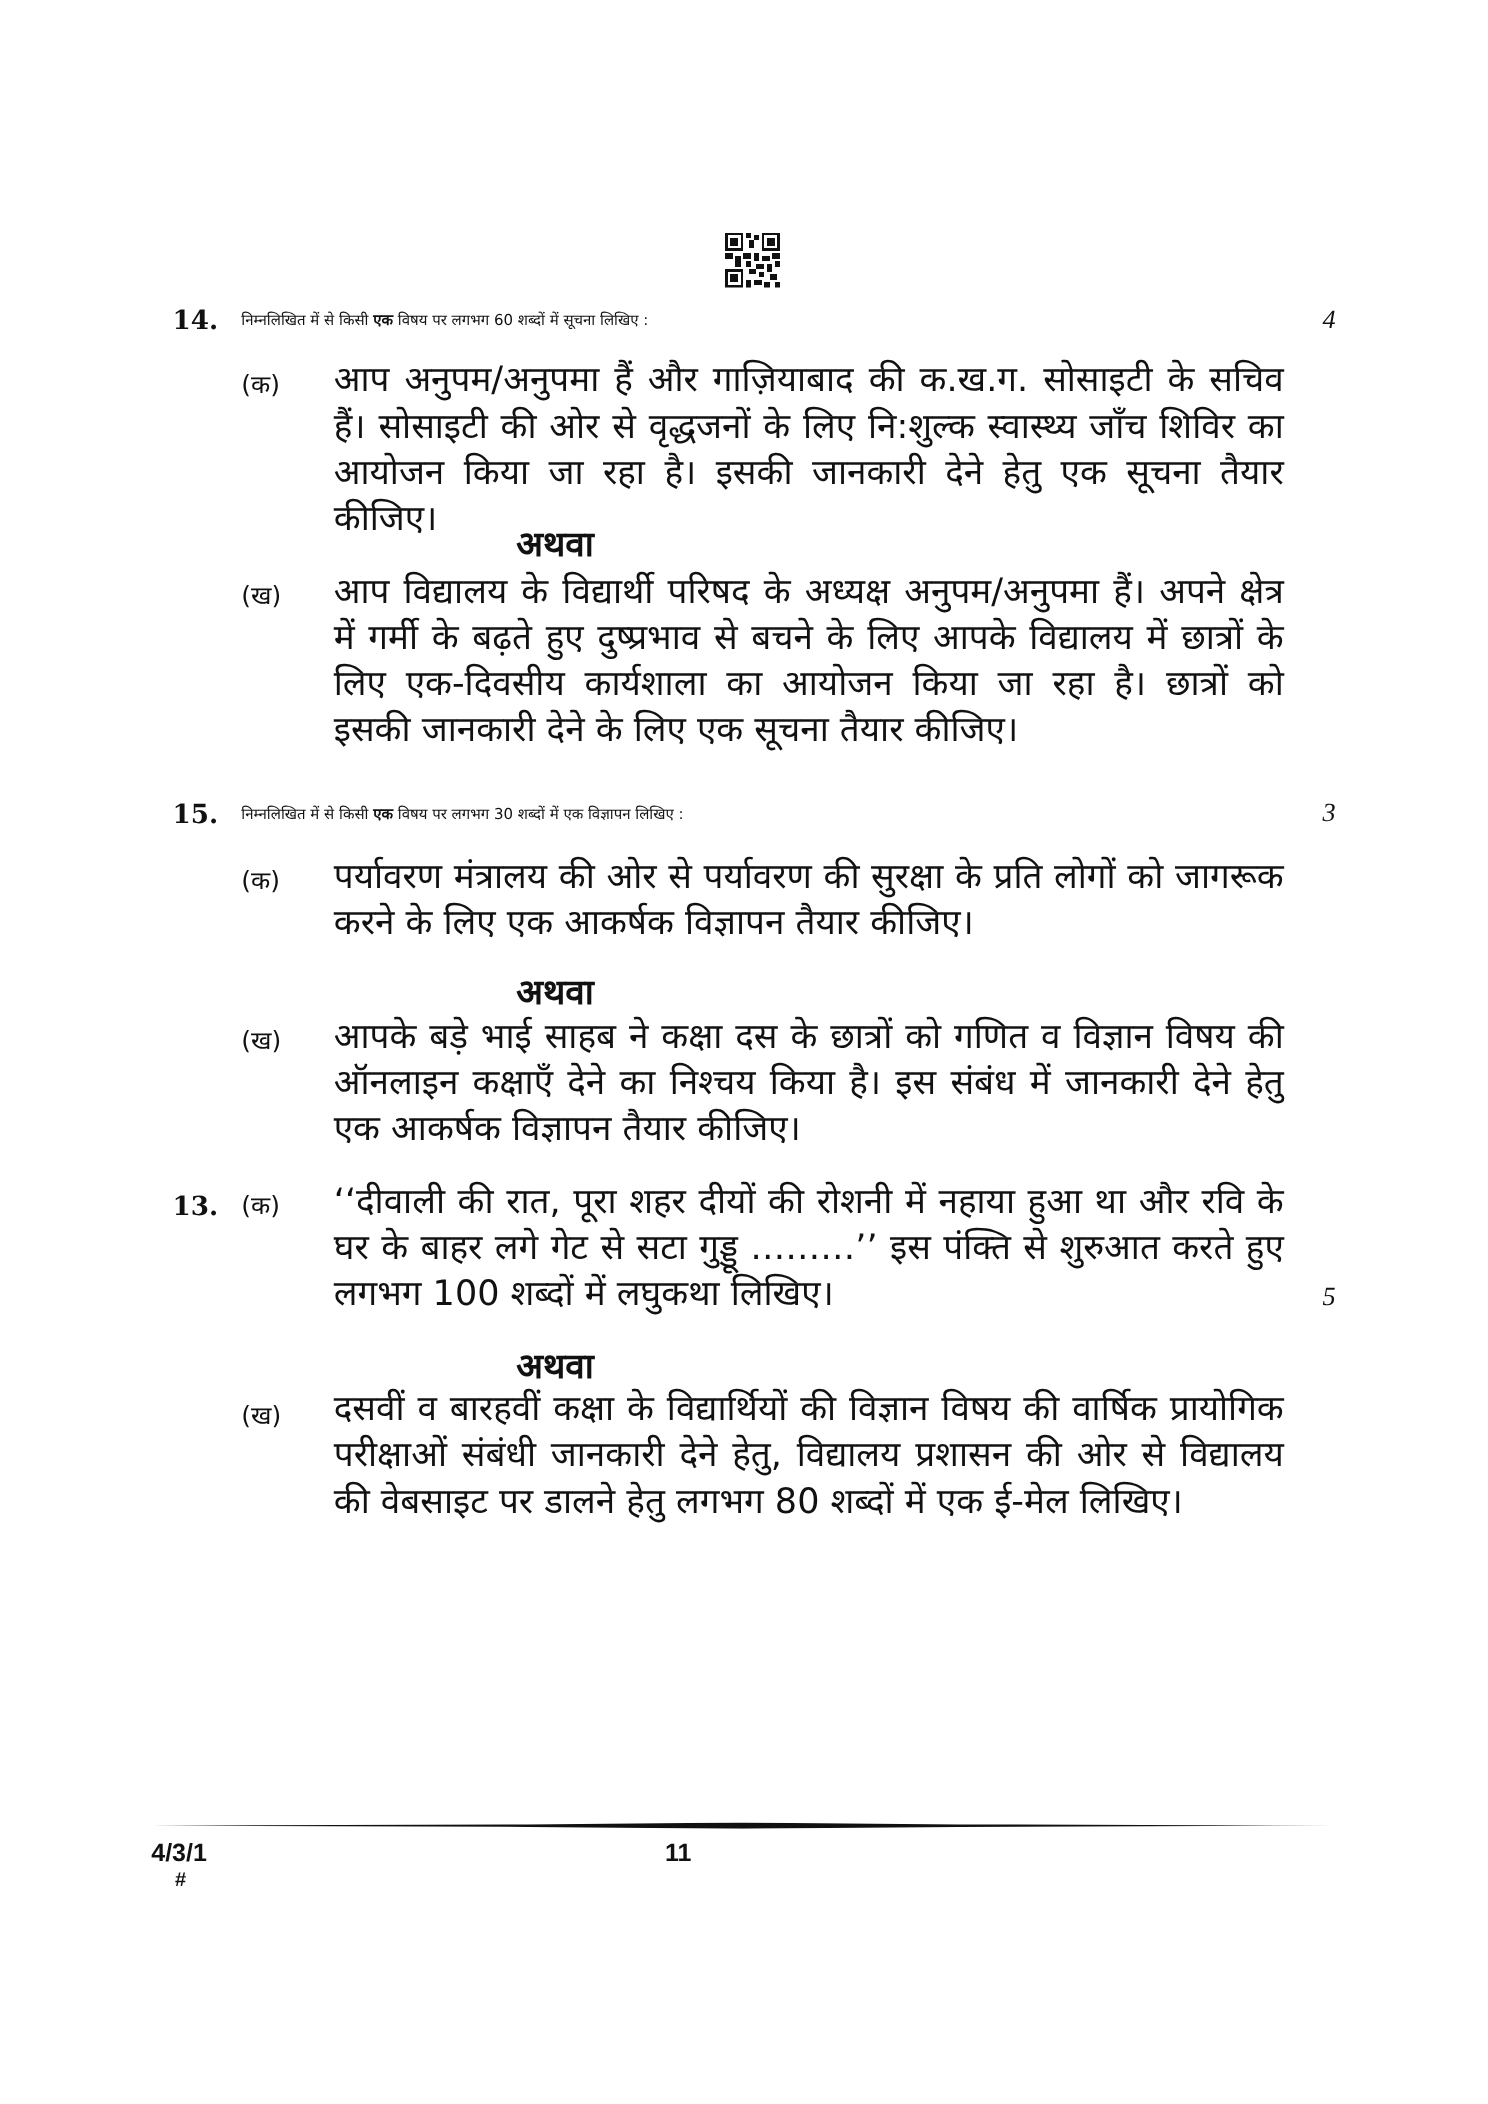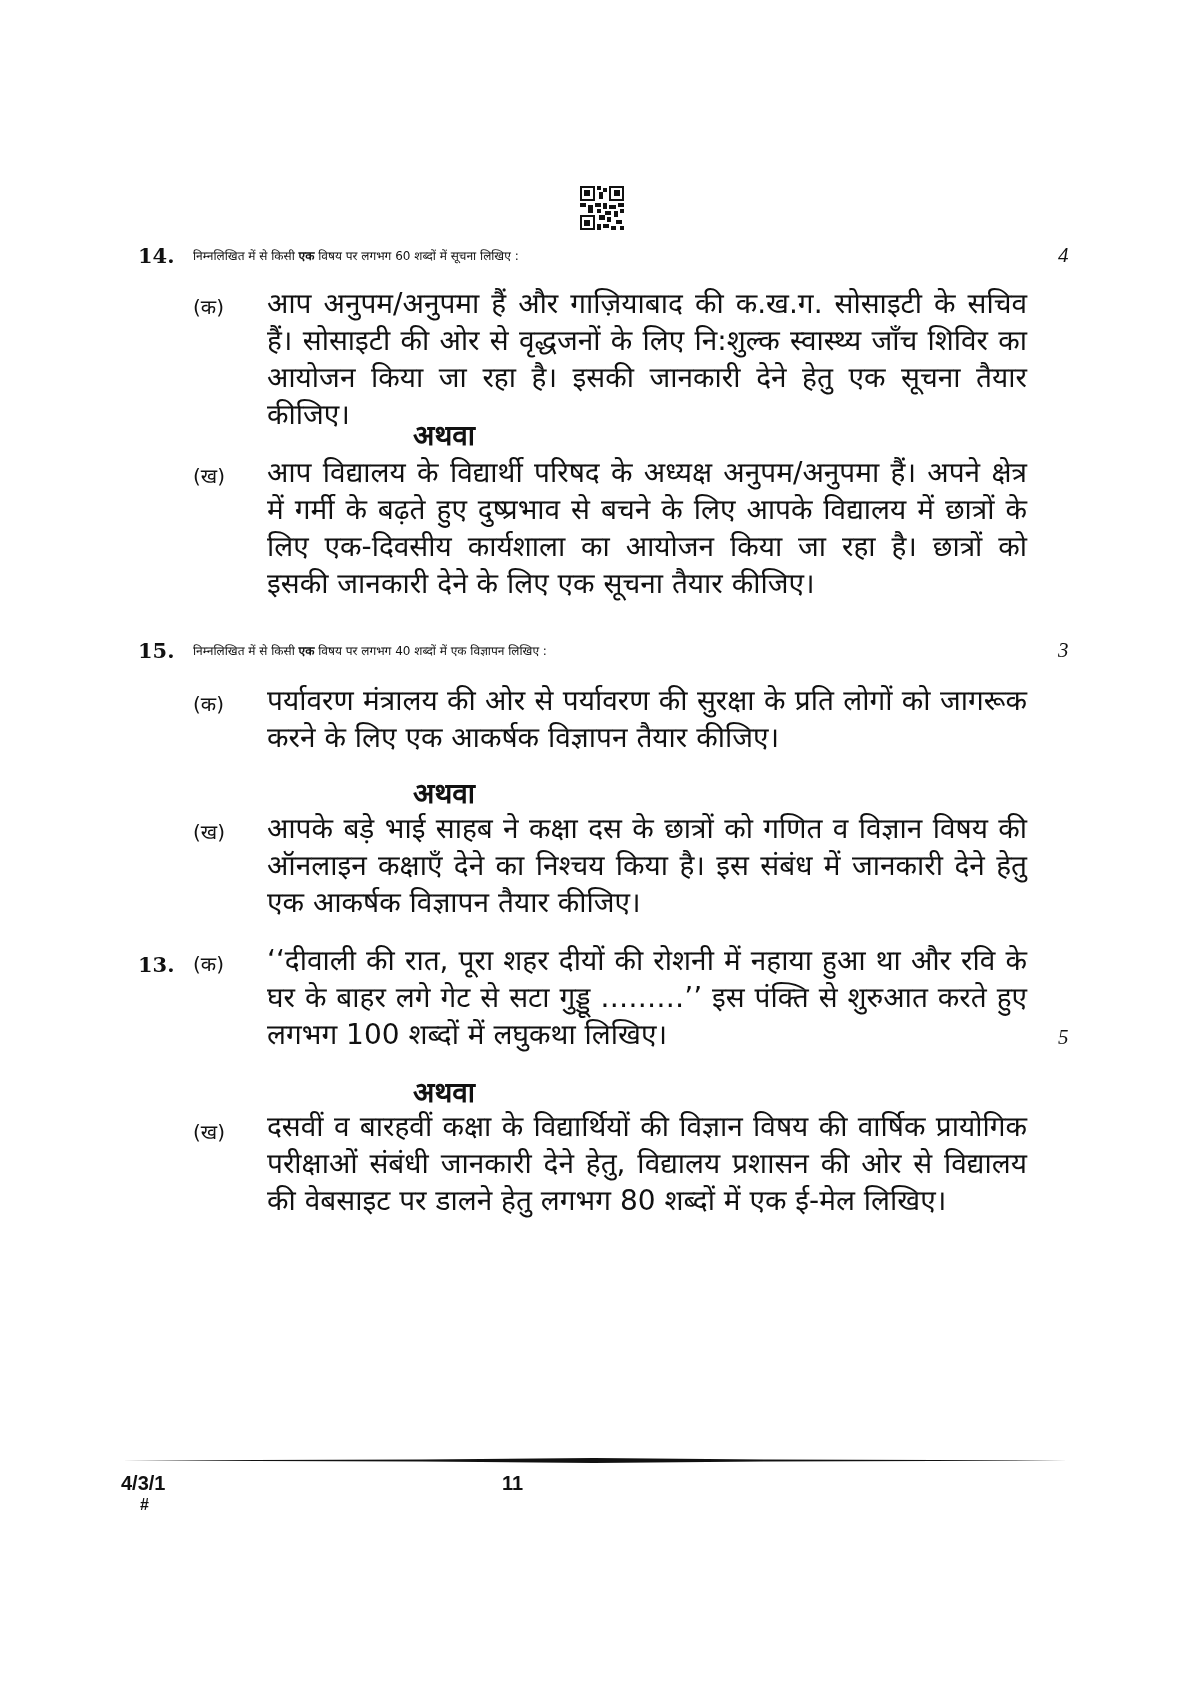--- a/index.html
+++ b/index.html
@@ -41,21 +41,21 @@
     }
     .footer-code {
       position: absolute; left: 121px; top: 1472px; font-size: 20px; font-weight: bold;
       font-family: "Liberation Sans", sans-serif;
     }
     .footer-hash {
       position: absolute; left: 140px; top: 1496px; font-size: 16px; font-weight: bold;
       font-family: "Liberation Sans", sans-serif;
     }
     .page-num {
-      position: absolute; left: 502px; top: 1472px; font-size: 20px; font-weight: bold;
+      position: absolute; left: 532px; top: 1472px; font-size: 20px; font-weight: bold;
       font-family: "Liberation Sans", sans-serif;
     }
   </style>
 </head>
 <body>
 
 <svg class="qr" viewBox="0 0 21 21" shape-rendering="crispEdges">
   <rect x="0" y="0" width="7" height="7" fill="#111"></rect>
     <rect x="1" y="1" width="5" height="5" fill="#fff"></rect>
     <rect x="2" y="2" width="3" height="3" fill="#111"></rect>
@@ -92,21 +92,21 @@
 <div class="stem" style="top:237px"><span>निम्नलिखित में से किसी </span><b>एक</b><span> विषय पर लगभग 60 शब्दों में सूचना लिखिए :</span></div>
 <div class="marks" style="top:243px">4</div>
 
 <div class="opt-label" style="top:293px">(क)</div>
 <div class="opt-text" style="top:285px">आप अनुपम/अनुपमा हैं और गाज़ियाबाद की क.ख.ग. सोसाइटी के सचिव हैं। सोसाइटी की ओर से वृद्धजनों के लिए नि:शुल्क स्वास्थ्य जाँच शिविर का आयोजन किया जा रहा है। इसकी जानकारी देने हेतु एक सूचना तैयार कीजिए।</div>
 <div class="athva" style="top:415px">अथवा</div>
 <div class="opt-label" style="top:462px">(ख)</div>
 <div class="opt-text" style="top:454px">आप विद्यालय के विद्यार्थी परिषद के अध्यक्ष अनुपम/अनुपमा हैं। अपने क्षेत्र में गर्मी के बढ़ते हुए दुष्प्रभाव से बचने के लिए आपके विद्यालय में छात्रों के लिए एक-दिवसीय कार्यशाला का आयोजन किया जा रहा है। छात्रों को इसकी जानकारी देने के लिए एक सूचना तैयार कीजिए।</div>
 
 <div class="qnum" style="top:638px">15.</div>
-<div class="stem" style="top:632px"><span>निम्नलिखित में से किसी </span><b>एक</b><span> विषय पर लगभग 40 शब्दों में एक विज्ञापन लिखिए :</span></div>
+<div class="stem" style="top:632px"><span>निम्नलिखित में से किसी </span><b>एक</b><span> विषय पर लगभग 30 शब्दों में एक विज्ञापन लिखिए :</span></div>
 <div class="marks" style="top:638px">3</div>
 
 <div class="opt-label" style="top:690px">(क)</div>
 <div class="opt-text" style="top:682px">पर्यावरण मंत्रालय की ओर से पर्यावरण की सुरक्षा के प्रति लोगों को जागरूक करने के लिए एक आकर्षक विज्ञापन तैयार कीजिए।</div>
 <div class="athva" style="top:773px">अथवा</div>
 <div class="opt-label" style="top:818px">(ख)</div>
 <div class="opt-text" style="top:810px">आपके बड़े भाई साहब ने कक्षा दस के छात्रों को गणित व विज्ञान विषय की ऑनलाइन कक्षाएँ देने का निश्चय किया है। इस संबंध में जानकारी देने हेतु एक आकर्षक विज्ञापन तैयार कीजिए।</div>
 
 <div class="qnum" style="top:952px">13.</div>
 <div class="marks" style="top:1025px">5</div>

